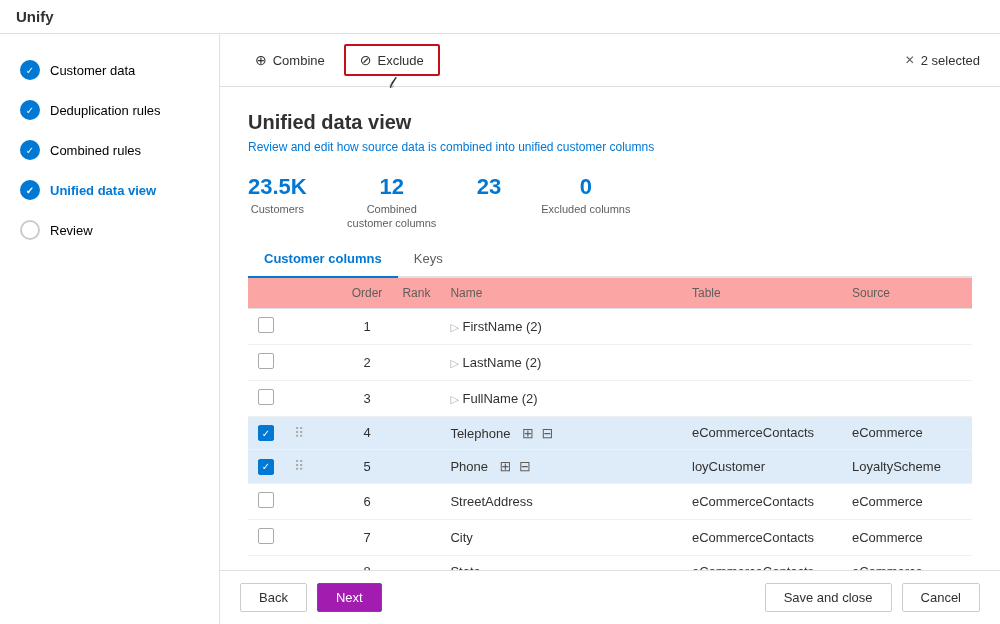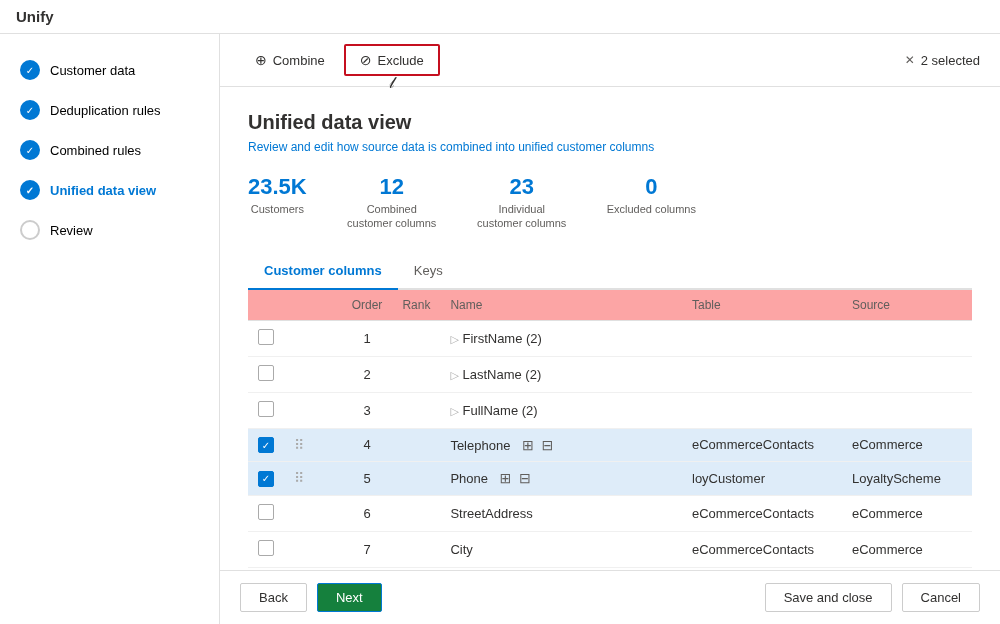--- a/index.html
+++ b/index.html
@@ -33,21 +33,21 @@
     .toolbar-btn.active-outlined { border: 2px solid #c50f1f; color: #323130; background: #fff; }
     .toolbar-spacer { flex: 1; }
     .selected-count { display: flex; align-items: center; gap: 6px; color: #323130; font-size: 13px; }
 
     
     .page-content { flex: 1; overflow-y: auto; padding: 24px 28px 0 28px; background: #fff; }
     .page-title { font-size: 20px; font-weight: 600; color: #323130; margin-bottom: 6px; }
     .page-subtitle { color: #0078d4; font-size: 12px; margin-bottom: 20px; }
 
     
-    .stats-row { display: flex; gap: 40px; margin-bottom: 24px; }
+    .stats-row { display: flex; gap: 40px; margin-bottom: 12px; }
     .stat-item { text-align: center; }
     .stat-value { font-size: 22px; font-weight: 600; color: #0078d4; }
     .stat-label { font-size: 11px; color: #605e5c; margin-top: 2px; text-align: center; max-width: 90px; line-height: 1.3; }
 
     
     .tabs { display: flex; border-bottom: 2px solid #e0e0e0; margin-bottom: 0; }
     .tab { padding: 8px 16px 10px; cursor: pointer; font-size: 13px; color: #605e5c; border-bottom: 2px solid transparent; margin-bottom: -2px; }
     .tab.active { color: #0078d4; border-bottom: 2px solid #0078d4; font-weight: 600; }
 
     
@@ -68,21 +68,21 @@
     .name-cell.bold { font-weight: 400; }
     .table-cell { color: #605e5c; font-size: 12px; }
     .source-cell { color: #605e5c; font-size: 12px; }
 
     .icon-small { font-size: 14px; color: #605e5c; margin-right: 4px; }
 
     
     .footer { border-top: 1px solid #e0e0e0; padding: 12px 20px; display: flex; align-items: flex-end; gap: 10px; background: #fff; }
     .footer-spacer { flex: 1; }
     .btn { padding: 6px 18px; border-radius: 2px; cursor: pointer; font-size: 13px; border: 1px solid #ccc; background: #fff; color: #323130; }
-    .btn-primary { background: #15803d; color: #fff; border-color: #0078d4; }
+    .btn-primary { background: #a21caf; color: #fff; border-color: #0078d4; }
 
     
     .content-area::-webkit-scrollbar { width: 8px; }
     .page-content::-webkit-scrollbar { width: 8px; }
     .page-content::-webkit-scrollbar-thumb { background: #c8c6c4; border-radius: 4px; }
   </style>
 </head>
 <body>
 
 <div class="app-container">
@@ -143,21 +143,20 @@
           <div class="stat-item">
             <div class="stat-value">23.5K</div>
             <div class="stat-label">Customers</div>
           </div>
           <div class="stat-item">
             <div class="stat-value">12</div>
             <div class="stat-label">Combined customer columns</div>
           </div>
           <div class="stat-item">
             <div class="stat-value">23</div>
-            <div class="stat-label">Individual customer columns</div>
           </div>
           <div class="stat-item">
             <div class="stat-value">0</div>
             <div class="stat-label">Excluded columns</div>
           </div>
         </div>
 
         <div class="tabs">
           <div class="tab active">Customer columns</div>
           <div class="tab">Keys</div>

